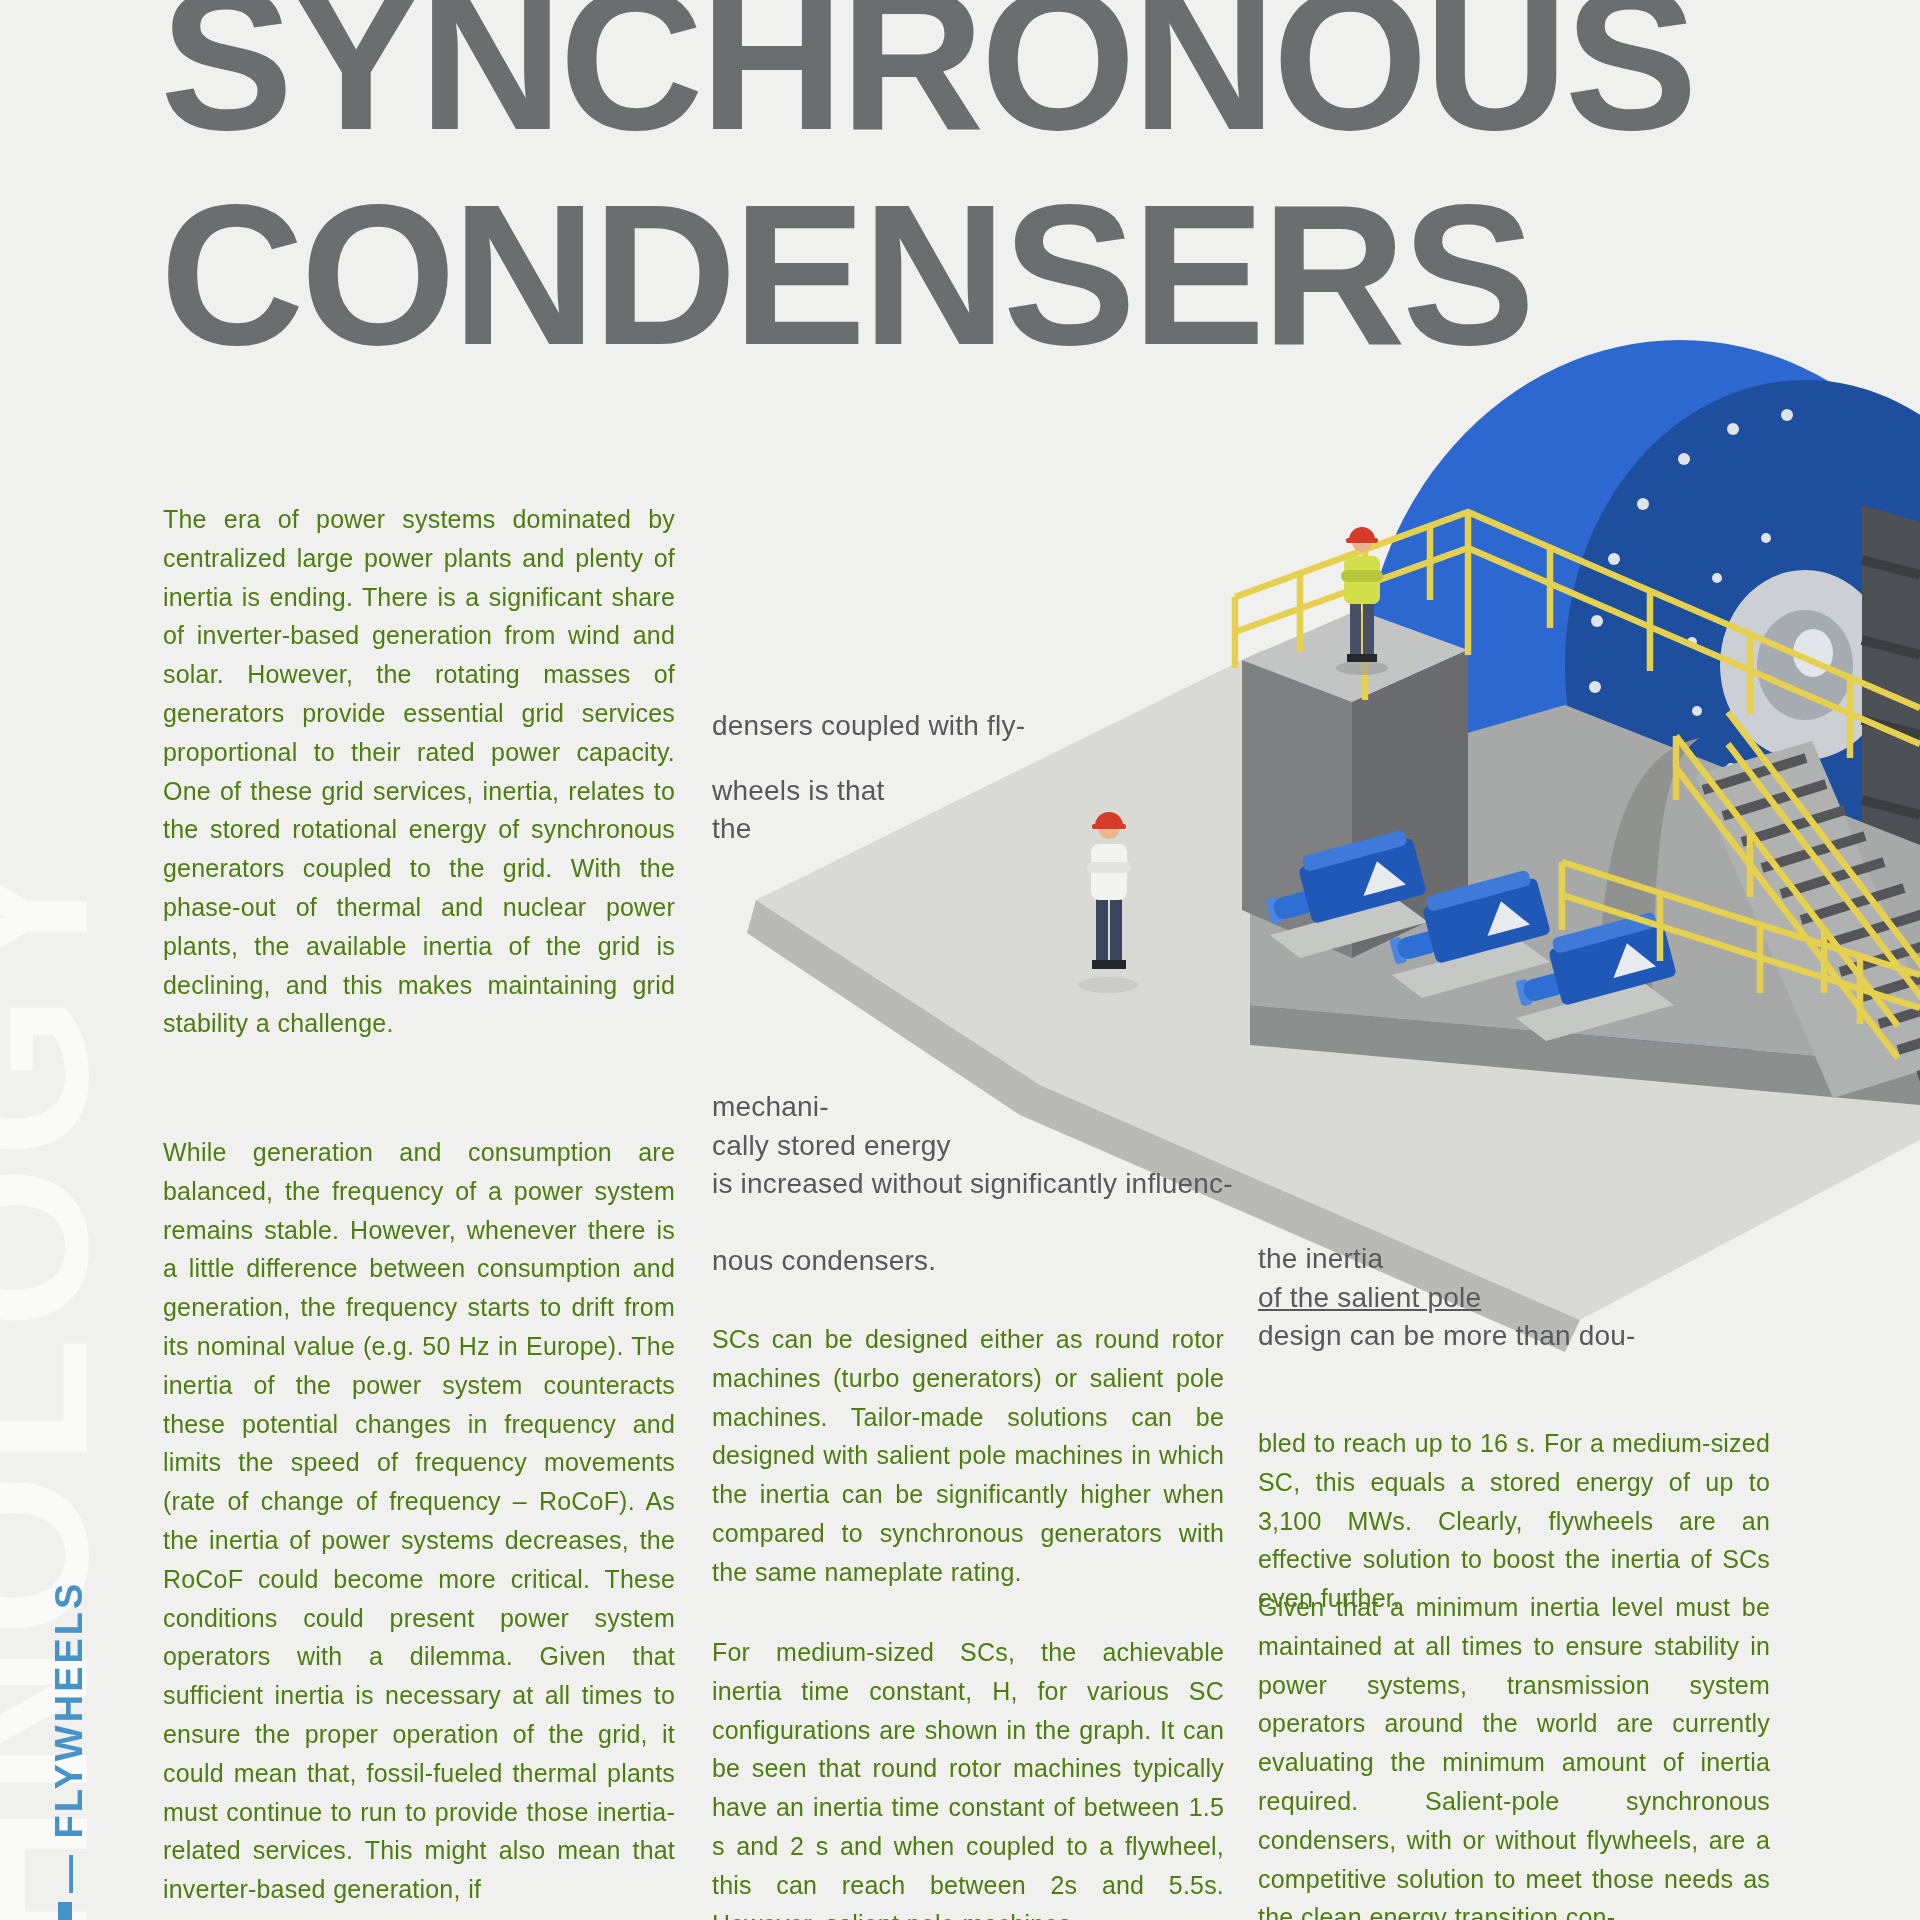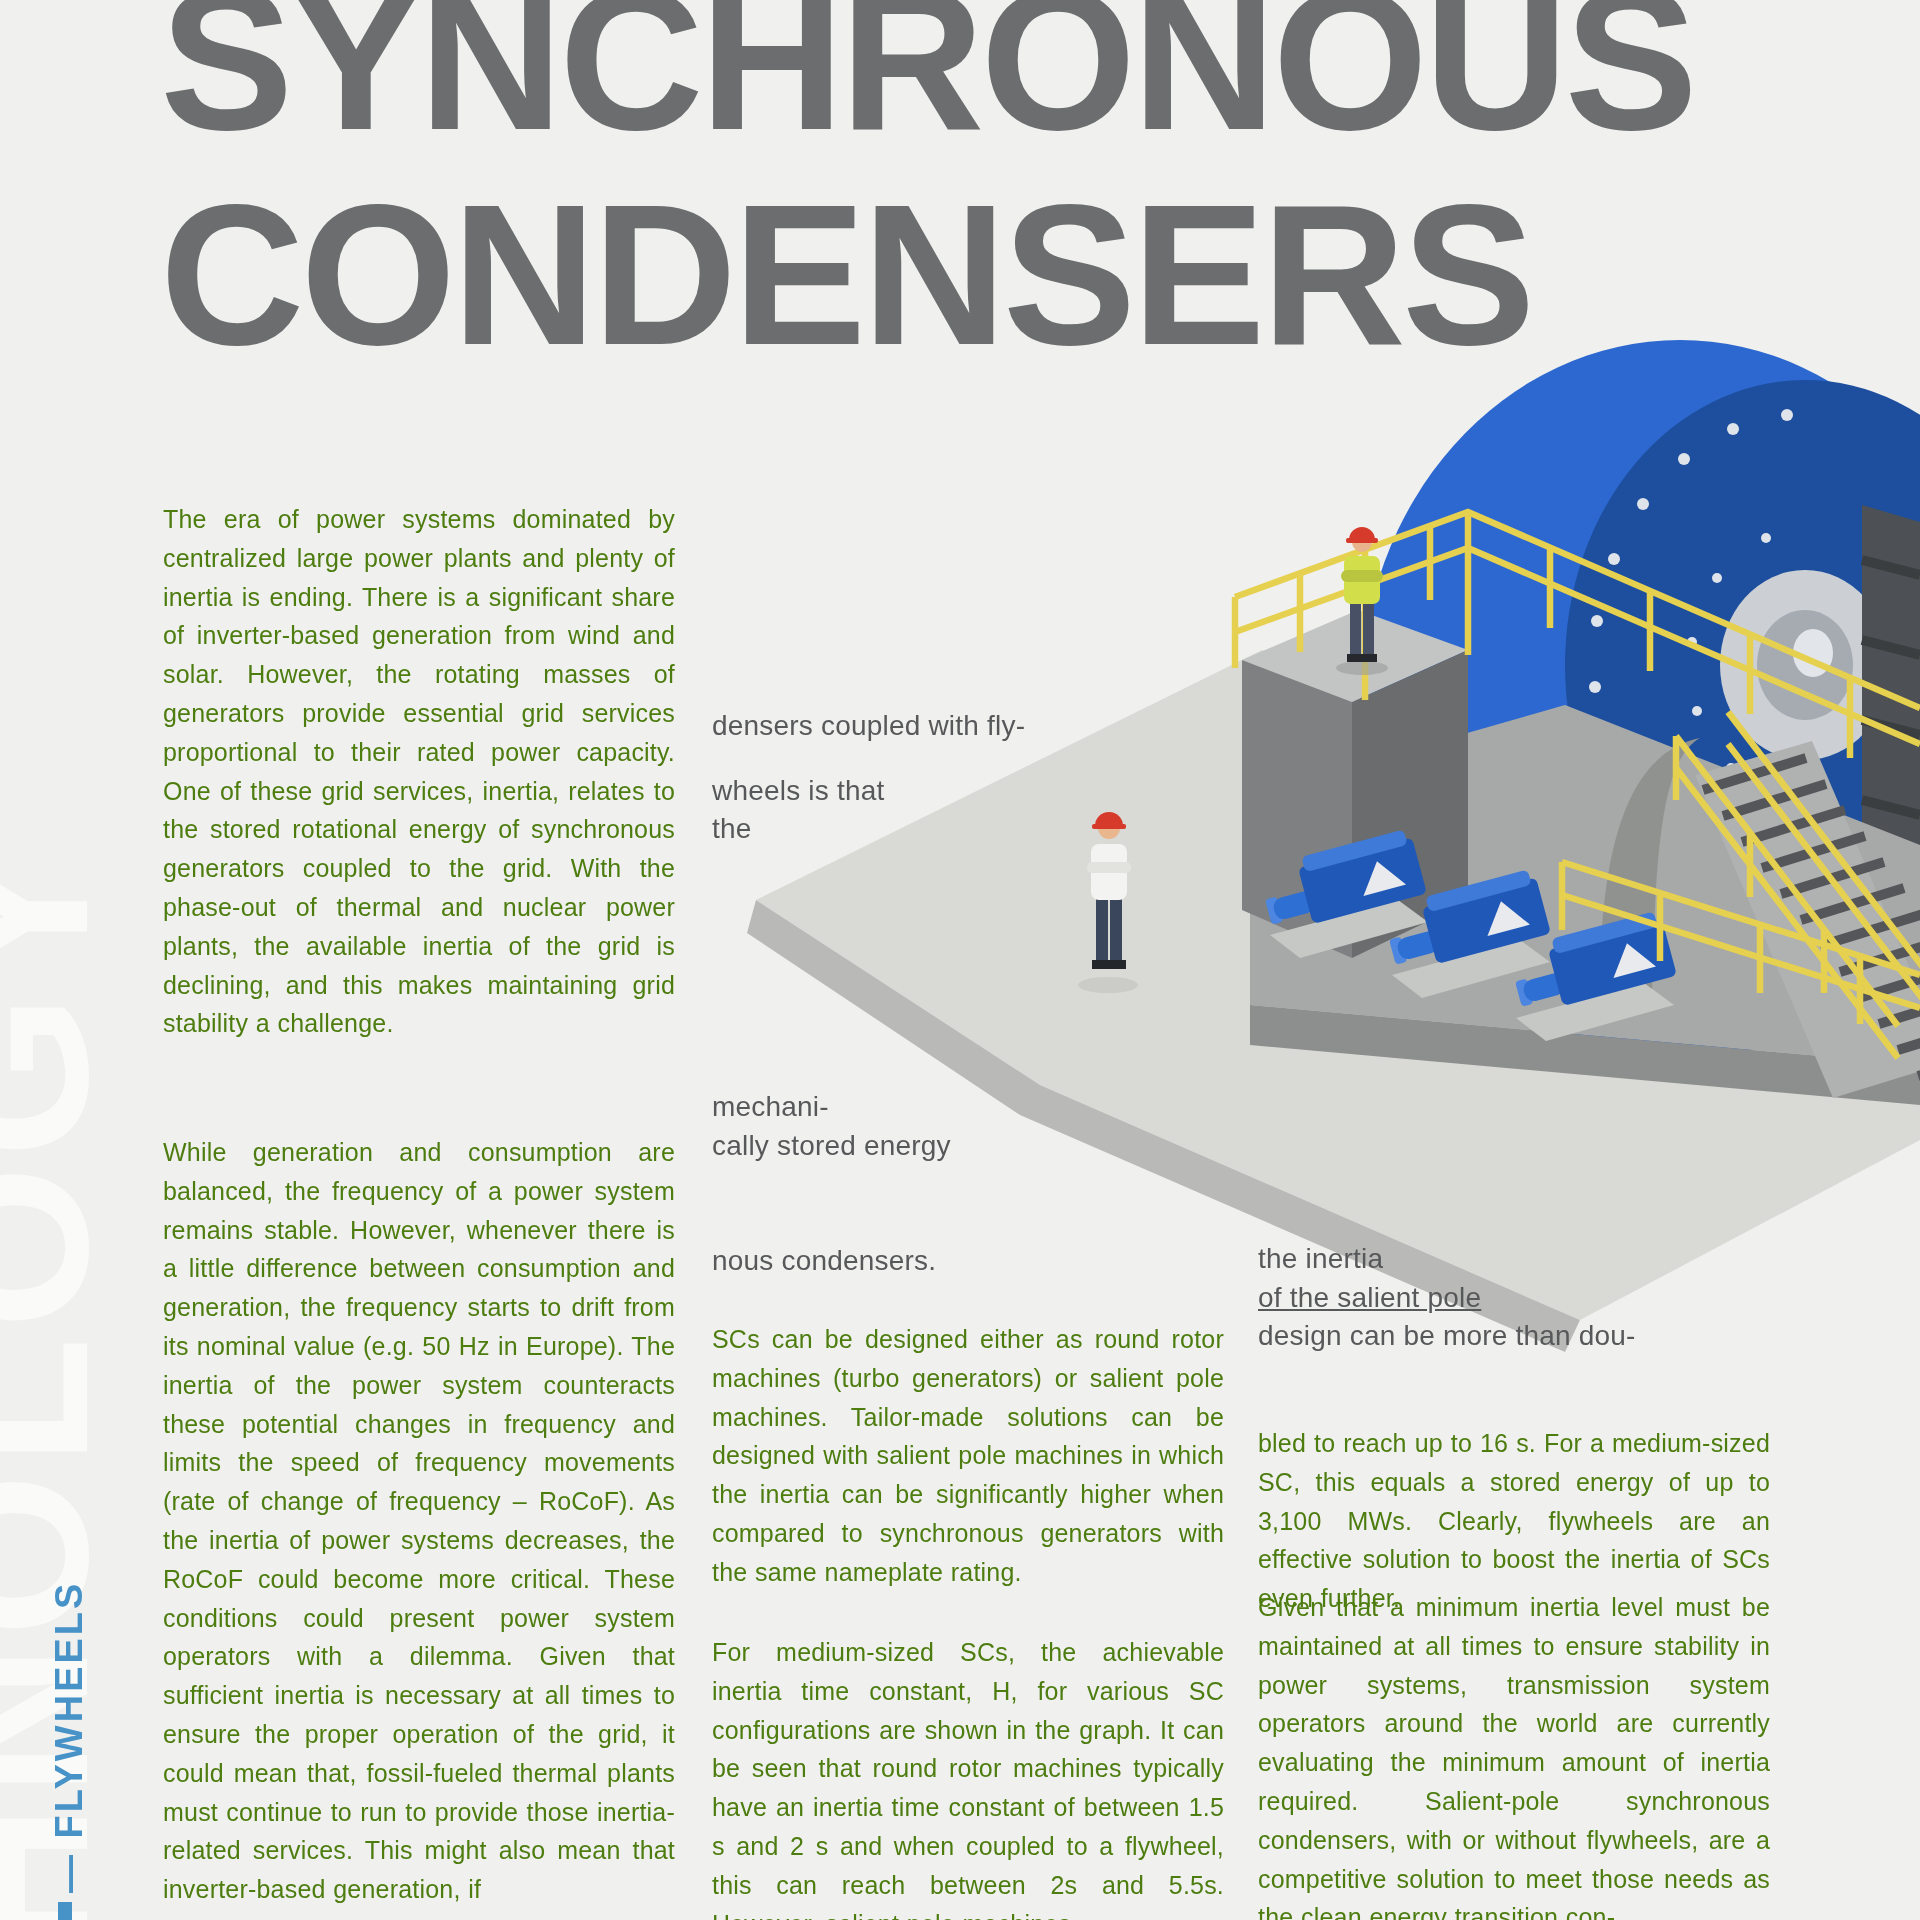--- a/index.html
+++ b/index.html
@@ -218,20 +218,21 @@
   </h1>
 
   <div class="body-text c1" style="top:500px;">The era of power systems dominated by centralized large power plants and plenty of inertia is ending. There is a significant share of inverter-based generation from wind and solar. However, the rotating masses of generators provide essential grid services proportional to their rated power capacity. One of these grid services, inertia, relates to the stored rotational energy of synchronous generators coupled to the grid. With the phase-out of thermal and nuclear power plants, the available inertia of the grid is declining, and this makes maintaining grid stability a challenge.</div>
   <div class="body-text c1" style="top:1133px;">While generation and consumption are balanced, the frequency of a power system remains stable. However, whenever there is a little difference between consumption and generation, the frequency starts to drift from its nominal value (e.g. 50 Hz in Europe). The inertia of the power system counteracts these potential changes in frequency and limits the speed of frequency movements (rate of change of frequency – RoCoF). As the inertia of power systems decreases, the RoCoF could become more critical. These conditions could present power system operators with a dilemma. Given that sufficient inertia is necessary at all times to ensure the proper operation of the grid, it could mean that, fossil-fueled thermal plants must continue to run to provide those inertia-related services. This might also mean that inverter-based generation, if</div>
 
   <div class="body-line c2" style="top:707px;">densers coupled with fly-</div>
   <div class="body-line c2" style="top:772px;">wheels is that</div>
   <div class="body-line c2" style="top:810px;">the</div>
   <div class="body-line c2" style="top:1088px;">mechani-</div>
   <div class="body-line c2" style="top:1127px;">cally stored energy</div>
+  <div class="body-line c2" style="top:1165px;">is increased without significantly influenc-</div>
   <div class="body-line c2" style="top:1242px;">nous condensers.</div>
   <div class="body-text c2" style="top:1320px;">SCs can be designed either as round rotor machines (turbo generators) or salient pole machines. Tailor-made solutions can be designed with salient pole machines in which the inertia can be significantly higher when compared to synchronous generators with the same nameplate rating.</div>
   <div class="body-text c2" style="top:1633px;">For medium-sized SCs, the achievable inertia time constant, H, for various SC configurations are shown in the graph. It can be seen that round rotor machines typically have an inertia time constant of between 1.5 s and 2 s and when coupled to a flywheel, this can reach between 2s and 5.5s. However, salient pole machines</div>
 
   <div class="body-line c3" style="top:1240px;">the inertia</div>
   <div class="body-line c3" style="top:1279px;text-decoration:underline;">of the salient pole</div>
   <div class="body-line c3" style="top:1317px;">design can be more than dou-</div>
   <div class="body-text c3" style="top:1424px;">bled to reach up to 16 s. For a medium-sized SC, this equals a stored energy of up to 3,100 MWs. Clearly, flywheels are an effective solution to boost the inertia of SCs even further.</div>
   <div class="body-text c3" style="top:1588px;">Given that a minimum inertia level must be maintained at all times to ensure stability in power systems, transmission system operators around the world are currently evaluating the minimum amount of inertia required. Salient-pole synchronous condensers, with or without flywheels, are a competitive solution to meet those needs as the clean energy transition con-</div>
 

